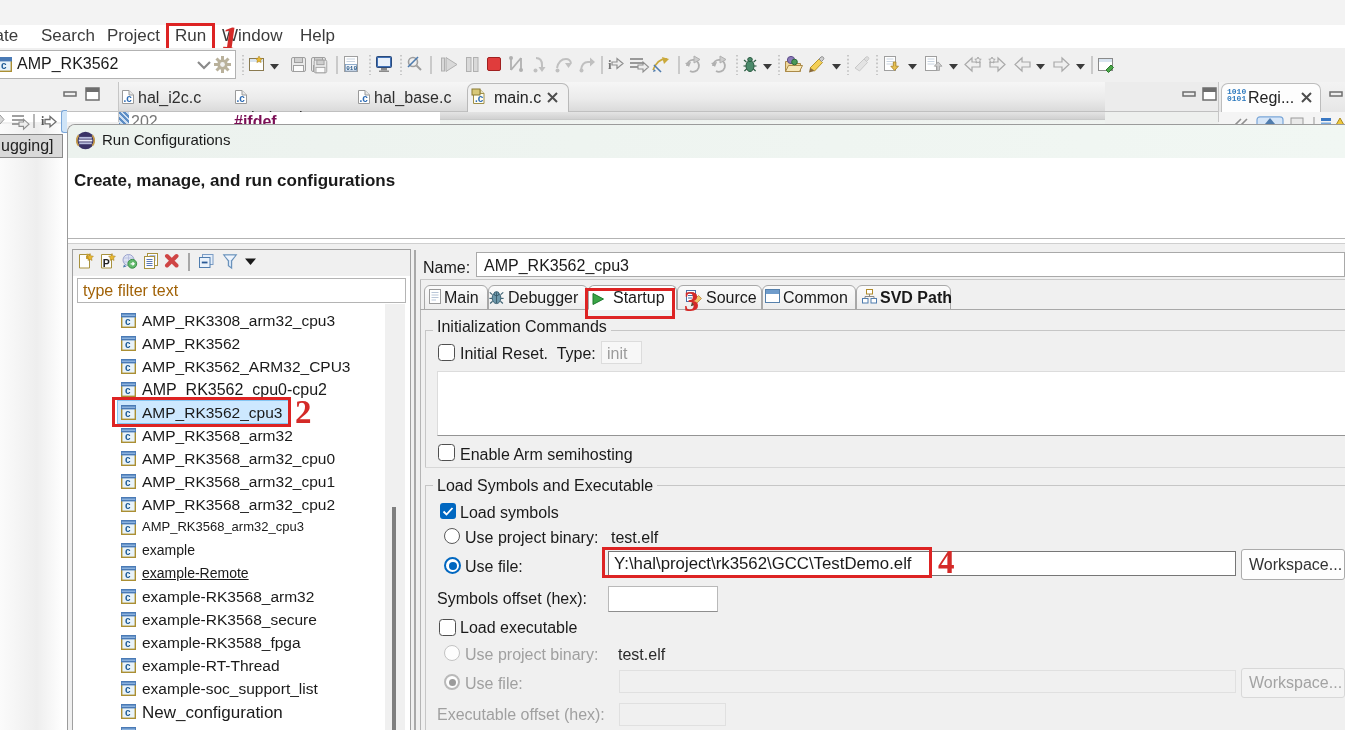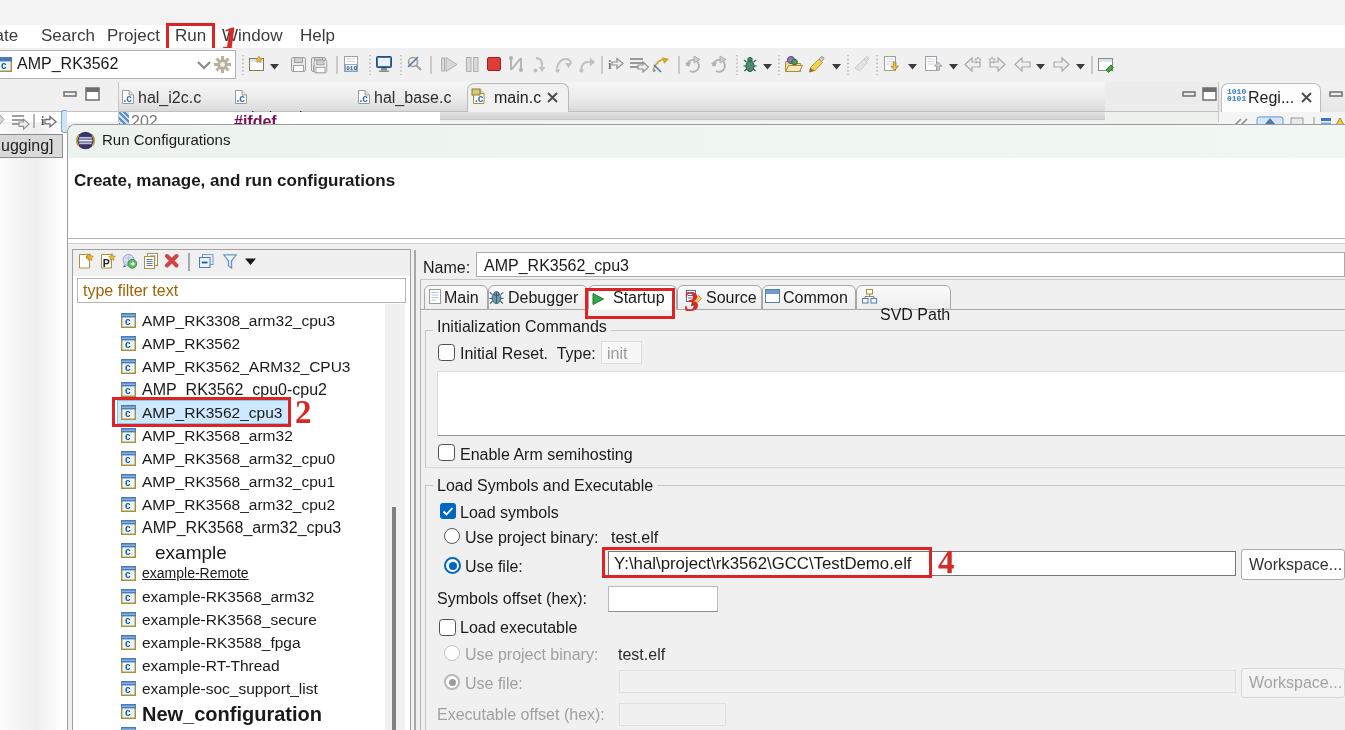--- a/index.html
+++ b/index.html
@@ -521,30 +521,30 @@
           </svg>
           <span style="position:absolute;left:19px;top:3px;white-space:nowrap;font-size:15.5px;">AMP_RK3568_arm32_cpu2</span>
         </div>
         <div class="abs" style="left:123px;top:516px;width:260px;height:23px;">
           <svg width="15" height="15" viewBox="0 0 15 15" style="position:absolute;left:-2px;top:4px;">
             <rect x="0.7" y="2" width="13.6" height="12.3" fill="#e8f3fa" stroke="#ab8f33" stroke-width="1.4"></rect>
             <rect x="0" y="0" width="15" height="4.4" fill="#4a7ab5"></rect>
             <rect x="0.8" y="1.6" width="13.4" height="1.2" fill="#9cc0e8"></rect>
             <text x="4" y="12" font-size="10" font-weight="bold" fill="#1f5c96" font-family="Liberation Sans">c</text>
           </svg>
-          <span style="position:absolute;left:19px;top:3px;white-space:nowrap;font-size:16px;">AMP_RK3568_arm32_cpu3</span>
+          <span style="position:absolute;left:19px;top:3px;white-space:nowrap;font-size:13px;">AMP_RK3568_arm32_cpu3</span>
         </div>
         <div class="abs" style="left:123px;top:539px;width:260px;height:23px;">
           <svg width="15" height="15" viewBox="0 0 15 15" style="position:absolute;left:-2px;top:4px;">
             <rect x="0.7" y="2" width="13.6" height="12.3" fill="#e8f3fa" stroke="#ab8f33" stroke-width="1.4"></rect>
             <rect x="0" y="0" width="15" height="4.4" fill="#4a7ab5"></rect>
             <rect x="0.8" y="1.6" width="13.4" height="1.2" fill="#9cc0e8"></rect>
             <text x="4" y="12" font-size="10" font-weight="bold" fill="#1f5c96" font-family="Liberation Sans">c</text>
           </svg>
-          <span style="position:absolute;left:32px;top:3px;white-space:nowrap;font-size:19px;">example</span>
+          <span style="position:absolute;left:19px;top:3px;white-space:nowrap;font-size:14px;">example</span>
         </div>
         <div class="abs" style="left:123px;top:562px;width:260px;height:23px;">
           <svg width="15" height="15" viewBox="0 0 15 15" style="position:absolute;left:-2px;top:4px;">
             <rect x="0.7" y="2" width="13.6" height="12.3" fill="#e8f3fa" stroke="#ab8f33" stroke-width="1.4"></rect>
             <rect x="0" y="0" width="15" height="4.4" fill="#4a7ab5"></rect>
             <rect x="0.8" y="1.6" width="13.4" height="1.2" fill="#9cc0e8"></rect>
             <text x="4" y="12" font-size="10" font-weight="bold" fill="#1f5c96" font-family="Liberation Sans">c</text>
           </svg>
           <span style="position:absolute;left:19px;top:3px;white-space:nowrap;font-size:14px;text-decoration:underline;">example-Remote</span>
         </div>
@@ -593,21 +593,21 @@
           </svg>
           <span style="position:absolute;left:19px;top:3px;white-space:nowrap;font-size:15.5px;">example-soc_support_list</span>
         </div>
         <div class="abs" style="left:123px;top:700px;width:260px;height:23px;">
           <svg width="15" height="15" viewBox="0 0 15 15" style="position:absolute;left:-2px;top:4px;">
             <rect x="0.7" y="2" width="13.6" height="12.3" fill="#e8f3fa" stroke="#ab8f33" stroke-width="1.4"></rect>
             <rect x="0" y="0" width="15" height="4.4" fill="#4a7ab5"></rect>
             <rect x="0.8" y="1.6" width="13.4" height="1.2" fill="#9cc0e8"></rect>
             <text x="4" y="12" font-size="10" font-weight="bold" fill="#1f5c96" font-family="Liberation Sans">c</text>
           </svg>
-          <span style="position:absolute;left:19px;top:3px;white-space:nowrap;font-size:20px;font-weight:bold;">New_configuration</span>
+          <span style="position:absolute;left:19px;top:3px;white-space:nowrap;font-size:17px;">New_configuration</span>
         </div>
         <div class="abs" style="left:123px;top:723px;width:260px;height:23px;">
           <svg width="15" height="15" viewBox="0 0 15 15" style="position:absolute;left:-2px;top:4px;">
             <rect x="0.7" y="2" width="13.6" height="12.3" fill="#e8f3fa" stroke="#ab8f33" stroke-width="1.4"></rect>
             <rect x="0" y="0" width="15" height="4.4" fill="#4a7ab5"></rect>
             <rect x="0.8" y="1.6" width="13.4" height="1.2" fill="#9cc0e8"></rect>
             <text x="4" y="12" font-size="10" font-weight="bold" fill="#1f5c96" font-family="Liberation Sans">c</text>
           </svg>
           <span style="position:absolute;left:19px;top:3px;white-space:nowrap;font-size:15.5px;">RK3506</span>
         </div>
@@ -633,21 +633,21 @@
         <div class="abs" style="left:444px;top:289px;">Main</div>
         <div class="abs" style="left:488px;top:285px;width:100px;height:25px;background:linear-gradient(#fbfbfb,#ededed);border:1px solid #a8a8a8;border-radius:6px 6px 0 0;"></div>
         <div class="abs" style="left:508px;top:289px;text-align:center;">Debugger</div>
         <div class="abs" style="left:588px;top:285px;width:89px;height:25px;background:#ffffff;border:1px solid #a8a8a8;border-bottom:1px solid #fff;border-radius:6px 6px 0 0;"></div>
         <div class="abs" style="left:613px;top:289px;">Startup</div>
         <div class="abs" style="left:677px;top:285px;width:85px;height:25px;background:linear-gradient(#fbfbfb,#ededed);border:1px solid #a8a8a8;border-radius:6px 6px 0 0;"></div>
         <div class="abs" style="left:706px;top:289px;">Source</div>
         <div class="abs" style="left:762px;top:285px;width:94px;height:25px;background:linear-gradient(#fbfbfb,#ededed);border:1px solid #a8a8a8;border-radius:6px 6px 0 0;"></div>
         <div class="abs" style="left:783px;top:289px;">Common</div>
         <div class="abs" style="left:856px;top:285px;width:95px;height:25px;background:linear-gradient(#fbfbfb,#ededed);border:1px solid #a8a8a8;border-radius:6px 6px 0 0;"></div>
-        <div class="abs" style="left:880px;top:306px;">SVD Path</div>
+        <div class="abs" style="left:880px;top:289px;font-weight:bold;">SVD Path</div>
       </div>
 
   <div class="abs" style="left:425px;top:330px;width:920px;height:1px;background:#c6c6c6;"></div>
   <div class="abs" style="left:425px;top:330px;width:1px;height:138px;background:#c6c6c6;"></div>
   <div class="abs" style="left:425px;top:467px;width:920px;height:1px;background:#d7d7d7;"></div>
   <div class="abs" style="left:433px;top:318px;background:#f0f0f0;padding:0 4px;">Initialization Commands</div>
 
   <div class="abs" style="left:438px;top:344px;width:17px;height:17px;background:#fff;border:1.5px solid #4f4f4f;border-radius:3.5px;"></div>
   <div class="abs" style="left:460px;top:345px;">Initial Reset.&nbsp; Type:</div>
   <div class="abs" style="left:601px;top:341px;width:41px;height:23px;background:#f7f7f7;border:1px solid #dcdcdc;"></div>

